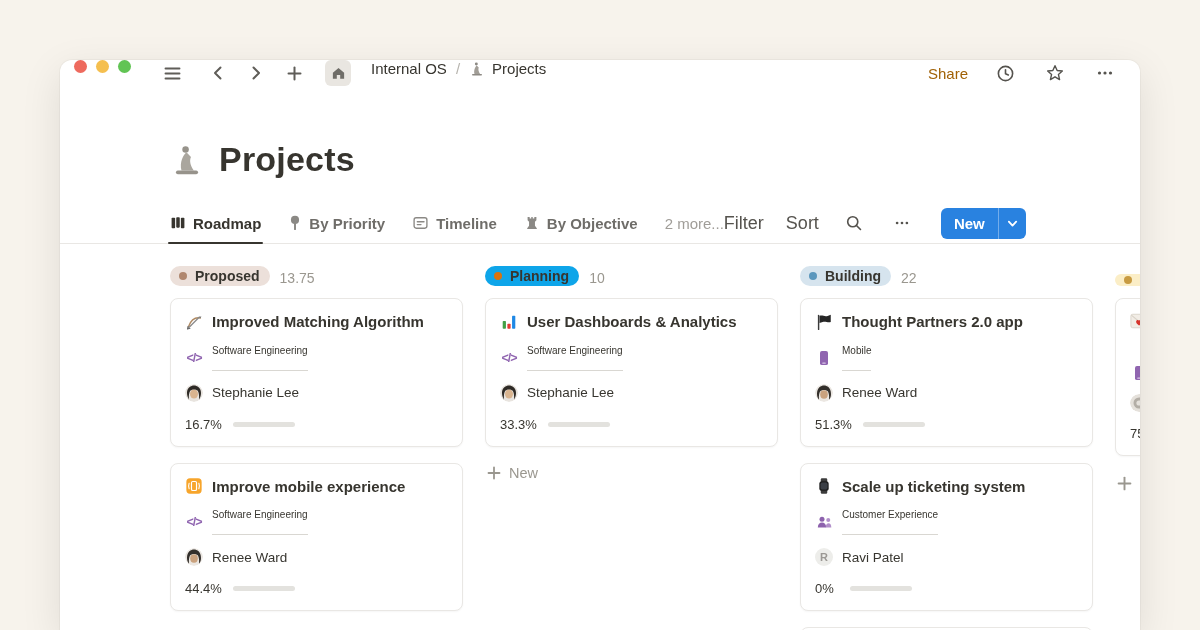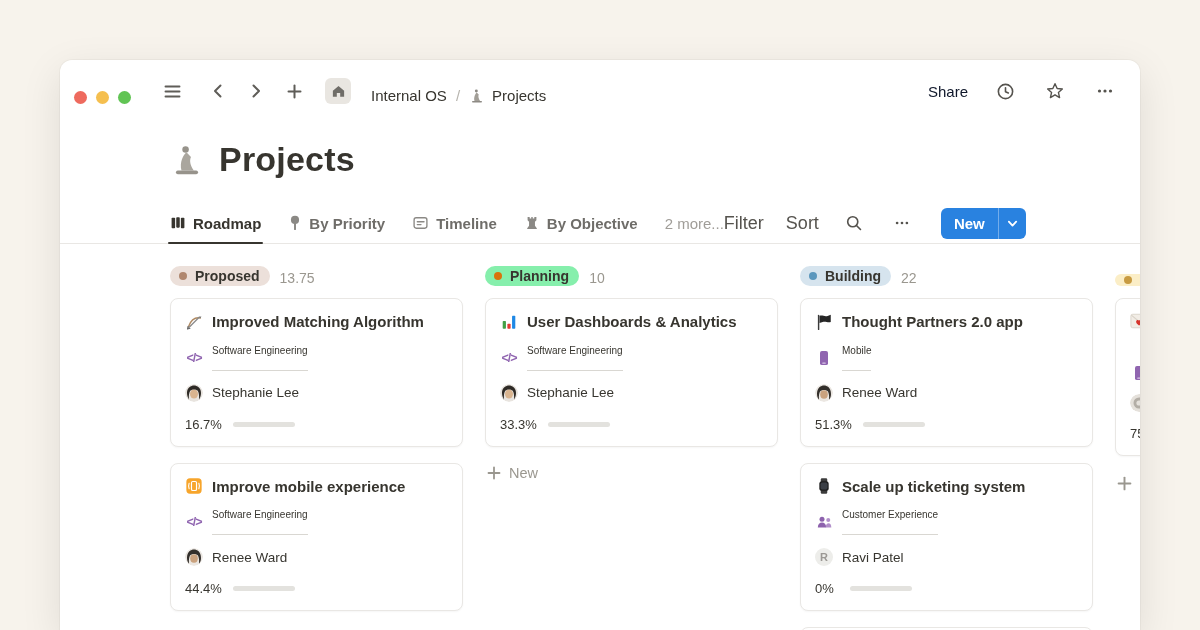--- a/index.html
+++ b/index.html
@@ -9,35 +9,35 @@
     font-family:"Liberation Sans","DejaVu Sans",sans-serif;
     color:#37352f;
   }
   .window{
     position:absolute;left:60px;top:60px;width:1080px;height:570px;
     background:#ffffff;border-radius:12px 12px 0 0;
     box-shadow:0 0 0 1px rgba(0,0,0,0.03),0 12px 40px rgba(0,0,0,0.10);
     overflow:hidden;
   }
   
-  .topbar{height:44px;display:flex;align-items:flex-end;padding:0 22px 0 14px;gap:12px;}
+  .topbar{height:44px;display:flex;align-items:flex-start;padding:0 22px 0 14px;gap:12px;}
   .traffic{display:flex;gap:9px;align-items:center;margin-right:16px;}
   .light{width:13px;height:13px;border-radius:50%;}
   .light.red{background:#ee6a5e;}
   .light.yellow{background:#f5bf4f;}
   .light.green{background:#61c454;}
   .tbtn{display:flex;align-items:center;justify-content:center;width:26px;height:26px;border-radius:5px;color:#5f5d58;flex:none;}
   .tbtn svg{display:block;}
   .homechip{width:26px;height:26px;border-radius:6px;background:#e9e6e1;display:flex;align-items:center;justify-content:center;margin-left:6px;}
   .crumb{display:flex;align-items:center;gap:7px;margin-left:8px;font-size:15px;}
   .crumb .sep{color:#b7b4ae;margin:0 2px;}
   .crumb .ws,.crumb .pg{color:#37352f;}
   .topbar .spacer{flex:1;}
   .topright{display:flex;align-items:center;gap:24px;}
-  .share{font-size:15px;color:#0f172a;}
+  .share{font-size:15px;color:#a16207;}
   
   .titlerow{margin:36px 0 0 110px;display:flex;align-items:center;gap:15px;}
   .titlerow h1{font-size:34px;font-weight:700;margin:0;letter-spacing:.2px;color:#37352f;}
   
   .tabsrow{margin-top:24px;padding:0 12px 0 110px;display:flex;align-items:center;border-bottom:1px solid #e9e7e4;height:40px;}
   .tabs{display:flex;align-items:center;gap:27px;height:100%;}
   .tab{display:flex;align-items:center;gap:7px;font-size:15px;font-weight:600;color:#6f6d69;height:100%;position:relative;white-space:nowrap;}
   .tab .ticon{display:flex;color:#8b8985;}
   .tab.active{color:#37352f;}
   .tab.active .ticon{color:#37352f;}
@@ -344,21 +344,21 @@
                 <line x1="1.5" y1="7" x2="12.5" y2="7"></line>
               </g>
             </svg>
         </span>
         <span>New</span>
       </div>
     </div>
 
     <div class="col">
       <div class="colhead">
-        <span class="pill" style="background:#86efac">
+        <span class="pill" style="background:#0ea5e9">
           <span class="dot" style="background:#d9730d"></span>
           <span>Planning</span>
         </span>
         <span class="count">10</span>
       </div>
 
       <div class="card">
         <div class="crow">
           <span class="cicon">
             <svg width="18" height="18" viewBox="0 0 20 20">

